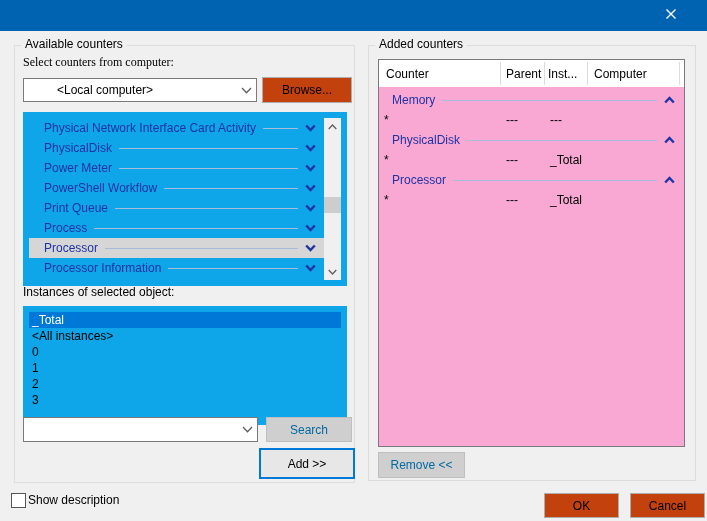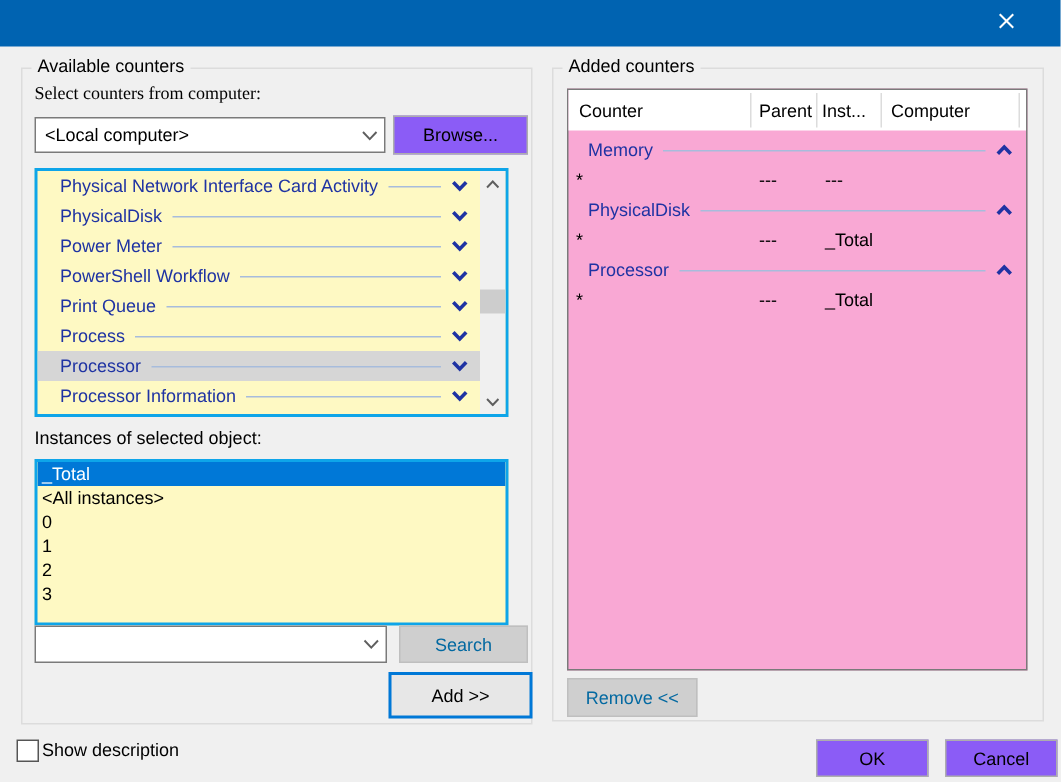--- a/index.html
+++ b/index.html
@@ -15,29 +15,29 @@
     display:flex; align-items:center; justify-content:center; cursor:default; }
   
   .groupbox { position:absolute; border:1px solid #dcdcdc; }
   .grouplabel { position:absolute; top:-9px; left:6px; background:#f0f0f0; padding:0 4px; white-space:nowrap; }
   #grp-available { left:14px; top:45px; width:339px; height:436px; }
   #grp-added     { left:368px; top:45px; width:326px; height:434px; }
   .plain-label { position:absolute; white-space:nowrap; }
   
   .combo { position:absolute; background:#fff; border:1px solid #7a7a7a;
     display:flex; align-items:center; }
-  .combo .val { flex:1; padding-left:6px; white-space:nowrap; overflow:hidden; }
+  .combo .val { flex:1; padding-left:6px; white-space:nowrap; overflow:hidden;margin-left:27px; }
   .combo .chev { width:20px; display:flex; align-items:center; justify-content:center; }
   
-  .btn { position:absolute; background:#8b5cf6; border:1px solid #adadad;
+  .btn { position:absolute; background:#c2410c; border:1px solid #adadad;
     display:flex; align-items:center; justify-content:center; white-space:nowrap; cursor:default; }
   .btn.default { border:2px solid #0078d7; background:#e7e7e7; }
   .btn.disabled { background:#cfcfcf; border:1px solid #bfbfbf; color:#0369a1; }
   
-  .listbox { position:absolute; background:#fef9c3; border:2px solid #0ea5e9; overflow:hidden; }
+  .listbox { position:absolute; background:#0ea5e9; border:6px solid #0ea5e9; overflow:hidden; }
   #counters-list { left:8px; top:66px; width:312px; height:162px; }
   #counters-rows { position:absolute; left:0; top:0; right:17px; bottom:0; }
   .crow { height:20px; display:flex; align-items:center; padding:0 8px 0 15px; }
   .crow.sel { background:#d6d6d6; }
   .cname { color:#1f33a3; white-space:nowrap; }
   .cline { flex:1; border-top:1px solid #a7bcdc; margin:0 7px; }
   .cchev { display:flex; align-items:center; }
   
   .vscroll { position:absolute; right:0; top:0; bottom:0; width:17px; background:#f0f0f0; }
   .scroll-arrow { position:absolute; left:0; width:17px; height:17px;

